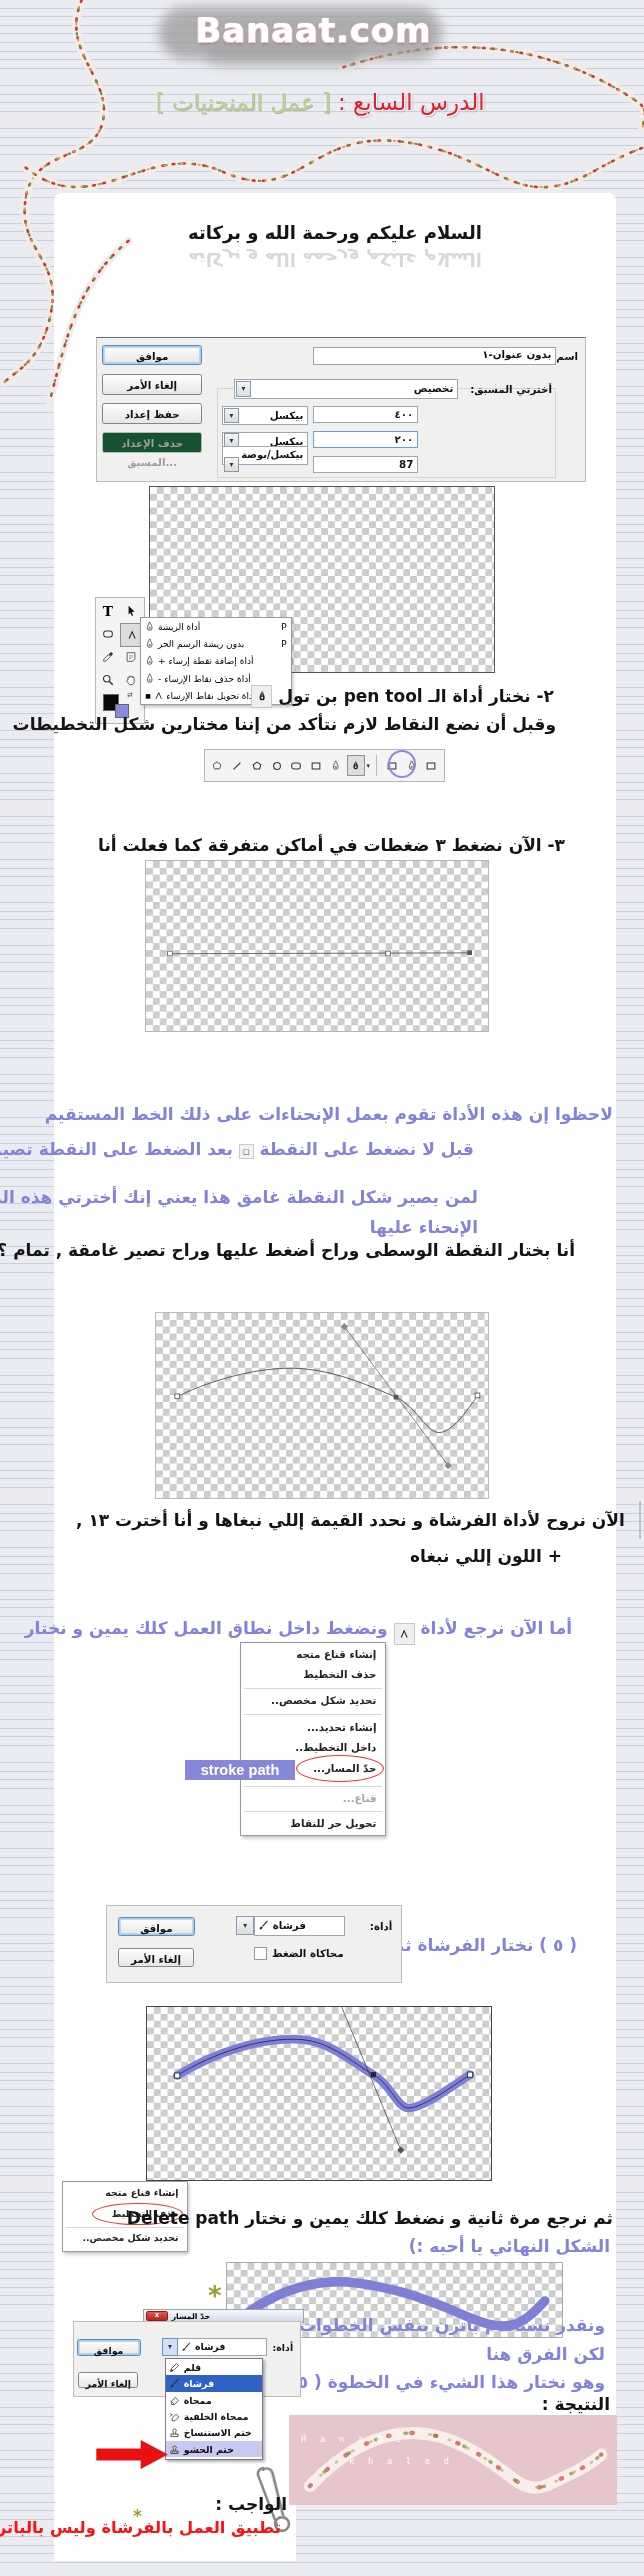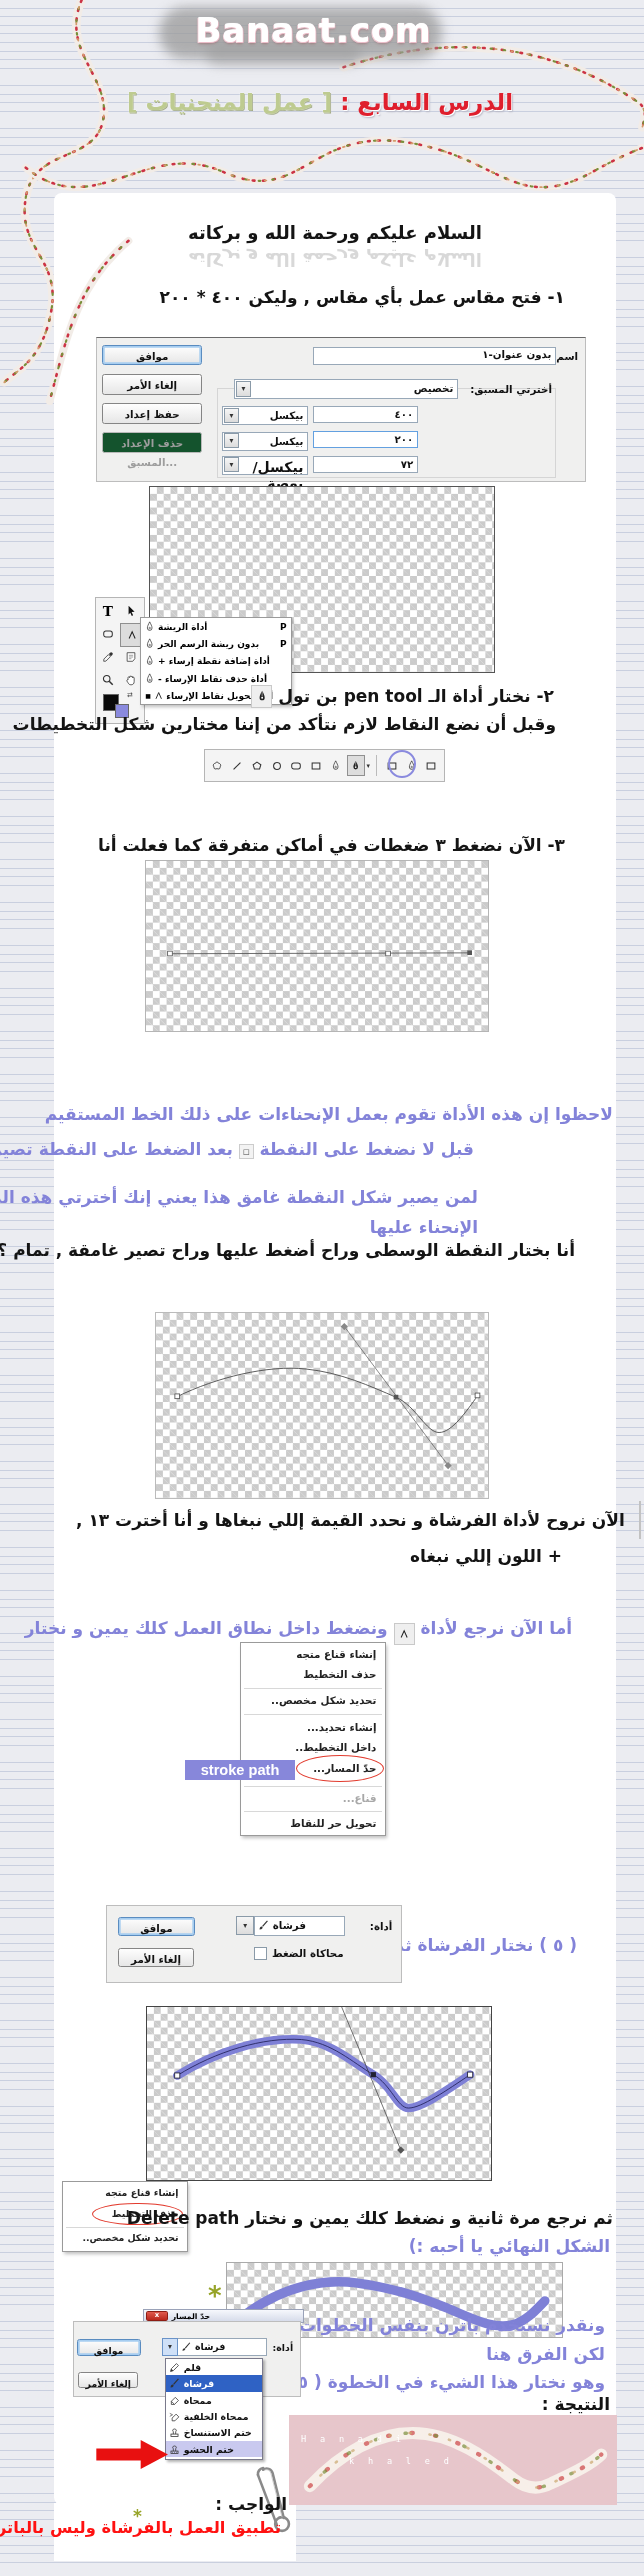--- a/index.html
+++ b/index.html
@@ -7,21 +7,21 @@
     font-family:"DejaVu Sans",sans-serif;
     background:repeating-linear-gradient(180deg,#ebecf1 0px,#ebecf1 7.7px,#c9cfdf 7.7px,#c9cfdf 8.6px)}
   #garland{position:absolute;left:0;top:0;z-index:0}
   #card{position:absolute;left:54px;top:193px;width:562px;height:2312px;background:#fff;border-radius:7.7px;z-index:1}
   #card-strip{position:absolute;left:54px;top:2503px;width:242px;height:58px;background:#fff;z-index:1}
   #curl{position:absolute;left:34px;top:234px;z-index:2}
   #content{position:absolute;left:0;top:0;width:644px;height:2576px;z-index:3}
   .blob{position:absolute;background:#9a9a9a;border-radius:27.5px;filter:blur(6px);opacity:.75}
   .site{position:absolute;left:129px;top:10.3px;width:369px;text-align:center;font-size:34px;font-weight:bold;color:#fff;letter-spacing:0.9px;
     text-shadow:0 0 0.9px #fff,0.9px 0.9px 0 #e9b8c4,-0.9px 0.9px 0 #f3cdd6,0 1.7px 2.6px rgba(150,60,70,.4)}
-  .lesson{position:absolute;left:54px;top:89px;width:532px;text-align:center;direction:rtl;font-size:23px;font-weight:bold;white-space:nowrap}
+  .lesson{position:absolute;left:54px;top:89px;width:532px;text-align:center;direction:rtl;font-size:23px;font-weight:normal;white-space:nowrap}
   .lesson .red{color:#df1f2d;text-shadow:0.9px 0.9px 0 #fff,1.7px 1.7px 1.7px #b9b9c6}
   .lesson .grn{color:#becb90;text-shadow:0 0 1.7px #fff,0.9px 0.9px 0 #9aa37a}
   .txt{position:absolute;direction:rtl;font-weight:bold;font-size:17px;color:#141414;white-space:nowrap}
   .purple{color:#8383d9}
   .center{text-align:center}
   .checker{position:absolute;background-color:#fff;
     background-image:linear-gradient(45deg,#cbcbcb 25%,transparent 25%,transparent 75%,#cbcbcb 75%),
                      linear-gradient(45deg,#cbcbcb 25%,transparent 25%,transparent 75%,#cbcbcb 75%);
     background-position:0 0,6.9px 6.9px;background-size:13.7px 13.7px}
   .csvg{position:absolute;left:0;top:0}
@@ -45,21 +45,21 @@
   .redellipse{position:absolute;border:1.7px solid #e23b2e;border-radius:50%}
   .annot{position:absolute;background:#8787da;color:#fff;font-size:14.6px;font-weight:bold;text-align:center;font-family:"Liberation Sans",sans-serif}
   
   .tb{position:absolute;background:#f4f4f4;border:0.9px solid #b5b5b5}
   .tbcell{position:absolute;width:22px;height:22px;display:flex;align-items:center;justify-content:center}
   .tbcell.sel{background:#dcdcdc;border:0.9px solid #8f8f8f}
   .ic{display:inline-block;vertical-align:middle}
   .iconbox{display:inline-flex;align-items:center;justify-content:center;width:19px;height:20.6px;background:#efefef;border:0.9px solid #c9c9c9}
   .optbtn{width:17px;height:19px;display:flex;align-items:center;justify-content:center;border:0.9px solid transparent}
   .optbtn.sel{background:#dddddd;border:0.9px solid #909090}
-  .flyrow{position:absolute;left:0;right:0;height:17px;display:flex;align-items:center;padding:0 4.3px;font-size:9px;font-weight:bold}
+  .flyrow{position:absolute;left:0;right:0;height:17px;display:flex;align-items:center;padding:0 4.3px;font-size:9px;font-weight:normal}
   .flyrow .lbl{direction:rtl;margin-left:3.4px}
   .flyrow .sp{flex:1}
   .list{position:absolute;background:#fff;border:0.9px solid #7a7a8c;box-shadow:1.7px 1.7px 2.6px rgba(0,0,0,.3)}
   .lrow{position:absolute;left:0;right:0;height:16.3px;display:flex;align-items:center;padding:0 3.4px;font-size:9.4px;font-weight:bold;color:#111;gap:3.4px}
   .lrow .lbl{direction:rtl}
   .lrow.sel{background:#2f62c4;color:#fff}
   .lrow.hl{background:#c9c9ef}
   .titlebar{position:absolute;background:linear-gradient(#f6f8fc,#d4dae9);border:0.9px solid #9aa2b8;display:flex;align-items:center;gap:3.4px;padding:0 1.7px}
   .xbtn{width:20.6px;height:8.6px;background:linear-gradient(#e05a4e,#b9271c);border:0.9px solid #8d1d14;border-radius:1.7px;color:#fff;font-size:6.9px;line-height:7.7px;text-align:center;font-weight:bold}
   .wm{position:absolute;color:#fff;font-size:8.6px;letter-spacing:4.3px;font-family:"DejaVu Sans Mono",monospace}
@@ -190,40 +190,39 @@
     <div class="blob" style="left:206px;top:43px;width:155px;height:22px;opacity:.55"></div>
     <div class="site">Banaat.com</div>
     <div class="lesson">
       <span class="red">الدرس السابع :</span>
       <span class="grn">[ عمل المنحنيات ]</span>
     </div>
 
     <div class="txt center" style="left:54px;top:222px;width:562px;font-size:18px">السلام عليكم ورحمة الله و بركاته</div>
     <div class="txt center greflect" style="left:54px;top:249px;width:562px;font-size:18px">السلام عليكم ورحمة الله و بركاته</div>
 
-    <div class="txt" style="right:79px;top:287px">١- فتح مقاس عمل بأي مقاس , وليكن ٤٠٠ * ٢٠٠</div>
 
     <div class="panel" style="left:96px;top:337px;width:488px;height:143px">
       <div class="groupline" style="left:120px;top:50px;width:337px;height:88px"></div>
       <div class="dlbl" style="right:6.9px;top:12px">اسم:</div>
       <div class="fld" style="left:216px;top:8.6px;width:234px;height:14.6px">بدون عنوان-١</div>
       <div class="dlbl" style="right:33px;top:45px">أخترتي المسبق:</div>
       <div class="combo" style="left:137px;top:41px;width:215px;height:14.6px">تخصيص</div>
       <div class="carr" style="left:139px;top:43px;width:13px;height:13.7px">▾</div>
       <div class="dlbl" style="right:190px;top:70px">عرض:</div>
       <div class="fld" style="left:216px;top:68px;width:96px;height:13.7px">٤٠٠</div>
       <div class="combo" style="left:125px;top:68px;width:77px;height:13.7px">بيكسل</div>
       <div class="carr" style="left:127px;top:70px;width:13px;height:13px">▾</div>
       <div class="dlbl" style="right:190px;top:96px">ارتفاع:</div>
       <div class="fld focus" style="left:216px;top:93px;width:96px;height:13.7px">٢٠٠</div>
       <div class="combo" style="left:125px;top:94px;width:77px;height:13.7px">بيكسل</div>
       <div class="carr" style="left:127px;top:95px;width:13px;height:13px">▾</div>
       <div class="dlbl" style="right:190px;top:120px">دقة:</div>
-      <div class="fld" style="left:216px;top:118px;width:96px;height:13.7px">٧٢</div>
-      <div class="combo" style="left:125px;top:118px;width:77px;height:13.7px;font-size:14px">بيكسل/بوصة</div>
+      <div class="fld" style="left:216px;top:118px;width:96px;height:13.7px">87</div>
+      <div class="combo" style="left:125px;top:108px;width:77px;height:13.7px;font-size:10px">بيكسل/بوصة</div>
       <div class="carr" style="left:127px;top:119px;width:13px;height:13px">▾</div>
       <button class="dbtn primary" style="left:5.2px;top:6.9px">موافق</button>
       <button class="dbtn" style="left:5.2px;top:36px">إلغاء الأمر</button>
       <button class="dbtn" style="left:5.2px;top:65px">حفظ إعداد مسبق...</button>
       <button class="dbtn disabled" style="left:5.2px;top:94px">حذف الإعداد المسبق...</button>
     </div>
 
     <div class="checker" style="left:149px;top:486px;width:344px;height:185px;border:0.9px solid #555"></div>
 
     <div class="tb" style="left:95px;top:597px;width:48px;height:125px">

